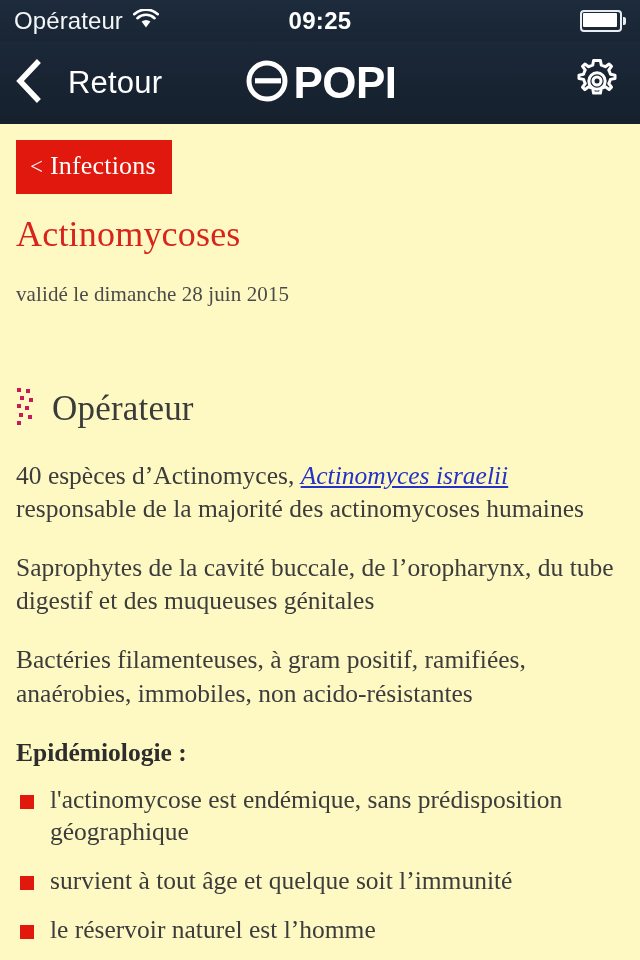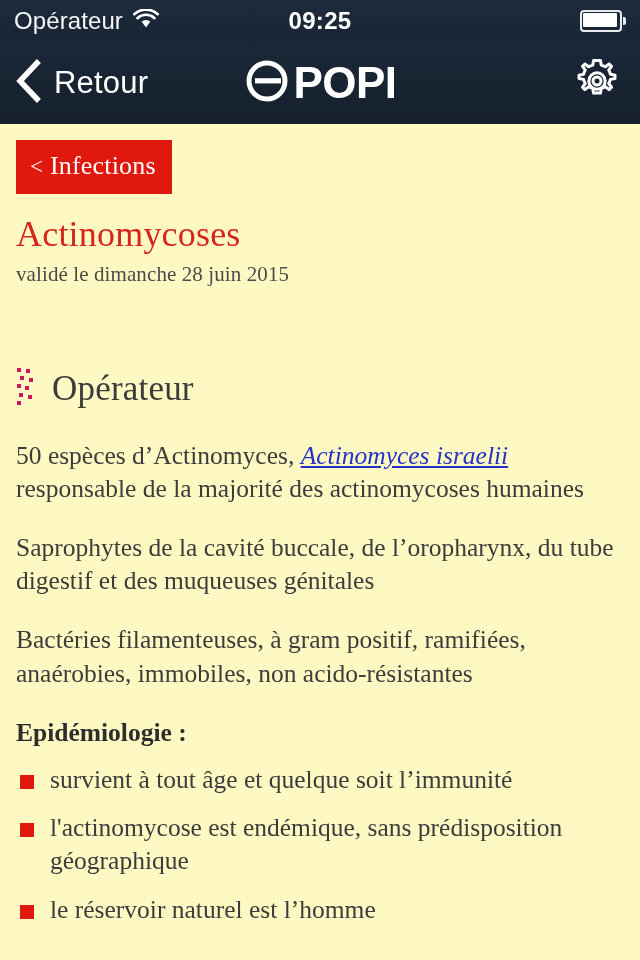--- a/index.html
+++ b/index.html
@@ -46,21 +46,21 @@
 
   
   .nav-bar {
     height:82px; flex:0 0 82px;
     background:linear-gradient(180deg,#1b2838 0%,#16202d 100%);
     display:flex; align-items:center;
     padding:0 18px 0 14px;
     position:relative;
   }
   .back-button {
-    display:flex; align-items:center; gap:12px;
+    display:flex; align-items:center; gap:26px;
     color:#ffffff; cursor:pointer; z-index:2;
   }
   .chev { display:block; }
   .back-label { font-size:31px; color:#ffffff; letter-spacing:.2px; }
   .logo {
     position:absolute; left:0; right:0; top:0; bottom:0;
     display:flex; align-items:center; justify-content:center;
     gap:2px; pointer-events:none;
   }
   .logo-mark { display:block; }
@@ -83,21 +83,21 @@
     font-size:26px; line-height:1;
     padding:13px 16px 15px 14px;
     letter-spacing:.2px;
   }
   .crumb .lt { font-size:23px; }
   .doc-title {
     color:#d9241c; font-size:36px; font-weight:normal;
     margin-top:22px; letter-spacing:.2px; line-height:1.05;
   }
   .doc-date {
-    color:#4a4a4a; font-size:21px; margin-top:8px; letter-spacing:.1px;
+    color:#4a4a4a; font-size:21px; margin-top:28px; letter-spacing:.1px;
   }
   .section-head {
     display:flex; align-items:center; gap:12px;
     margin-top:78px;
   }
   .dot-icon { display:block; flex:0 0 auto; }
   .section-title {
     font-size:35px; font-weight:normal; color:#3b3b3b;
     letter-spacing:.2px; line-height:1;
   }
@@ -207,30 +207,30 @@
             <rect x="9" y="21" width="4" height="4"></rect>
             <rect x="3" y="28" width="4" height="4"></rect>
             <rect x="12" y="30" width="4" height="4"></rect>
             <rect x="1" y="36" width="4" height="4"></rect>
           </g>
         </svg>
       </span>
       <h2 class="section-title">Opérateur</h2>
     </div>
 
-    <p class="para"><span>50 espèces d’Actinomyces, </span><a class="link">Actinomyces israelii</a><span> responsable de la majorité des actinomycoses humaines</span></p>
+    <p class="para"><span>40 espèces d’Actinomyces, </span><a class="link">Actinomyces israelii</a><span> responsable de la majorité des actinomycoses humaines</span></p>
 
     <p class="para">Saprophytes de la cavité buccale, de l’oropharynx, du tube digestif et des muqueuses génitales</p>
 
     <p class="para">Bactéries filamenteuses, à gram positif, ramifiées, anaérobies, immobiles, non acido-résistantes</p>
 
     <div class="sub-head">Epidémiologie :</div>
 
     <ul class="bullets">
+      <li>l'actinomycose est endémique, sans prédisposition géographique</li>
       <li>survient à tout âge et quelque soit l’immunité</li>
-      <li>l'actinomycose est endémique, sans prédisposition géographique</li>
       <li>le réservoir naturel est l’homme</li>
     </ul>
 
     
 
   </div>
 </div>
 
 </body></html>

